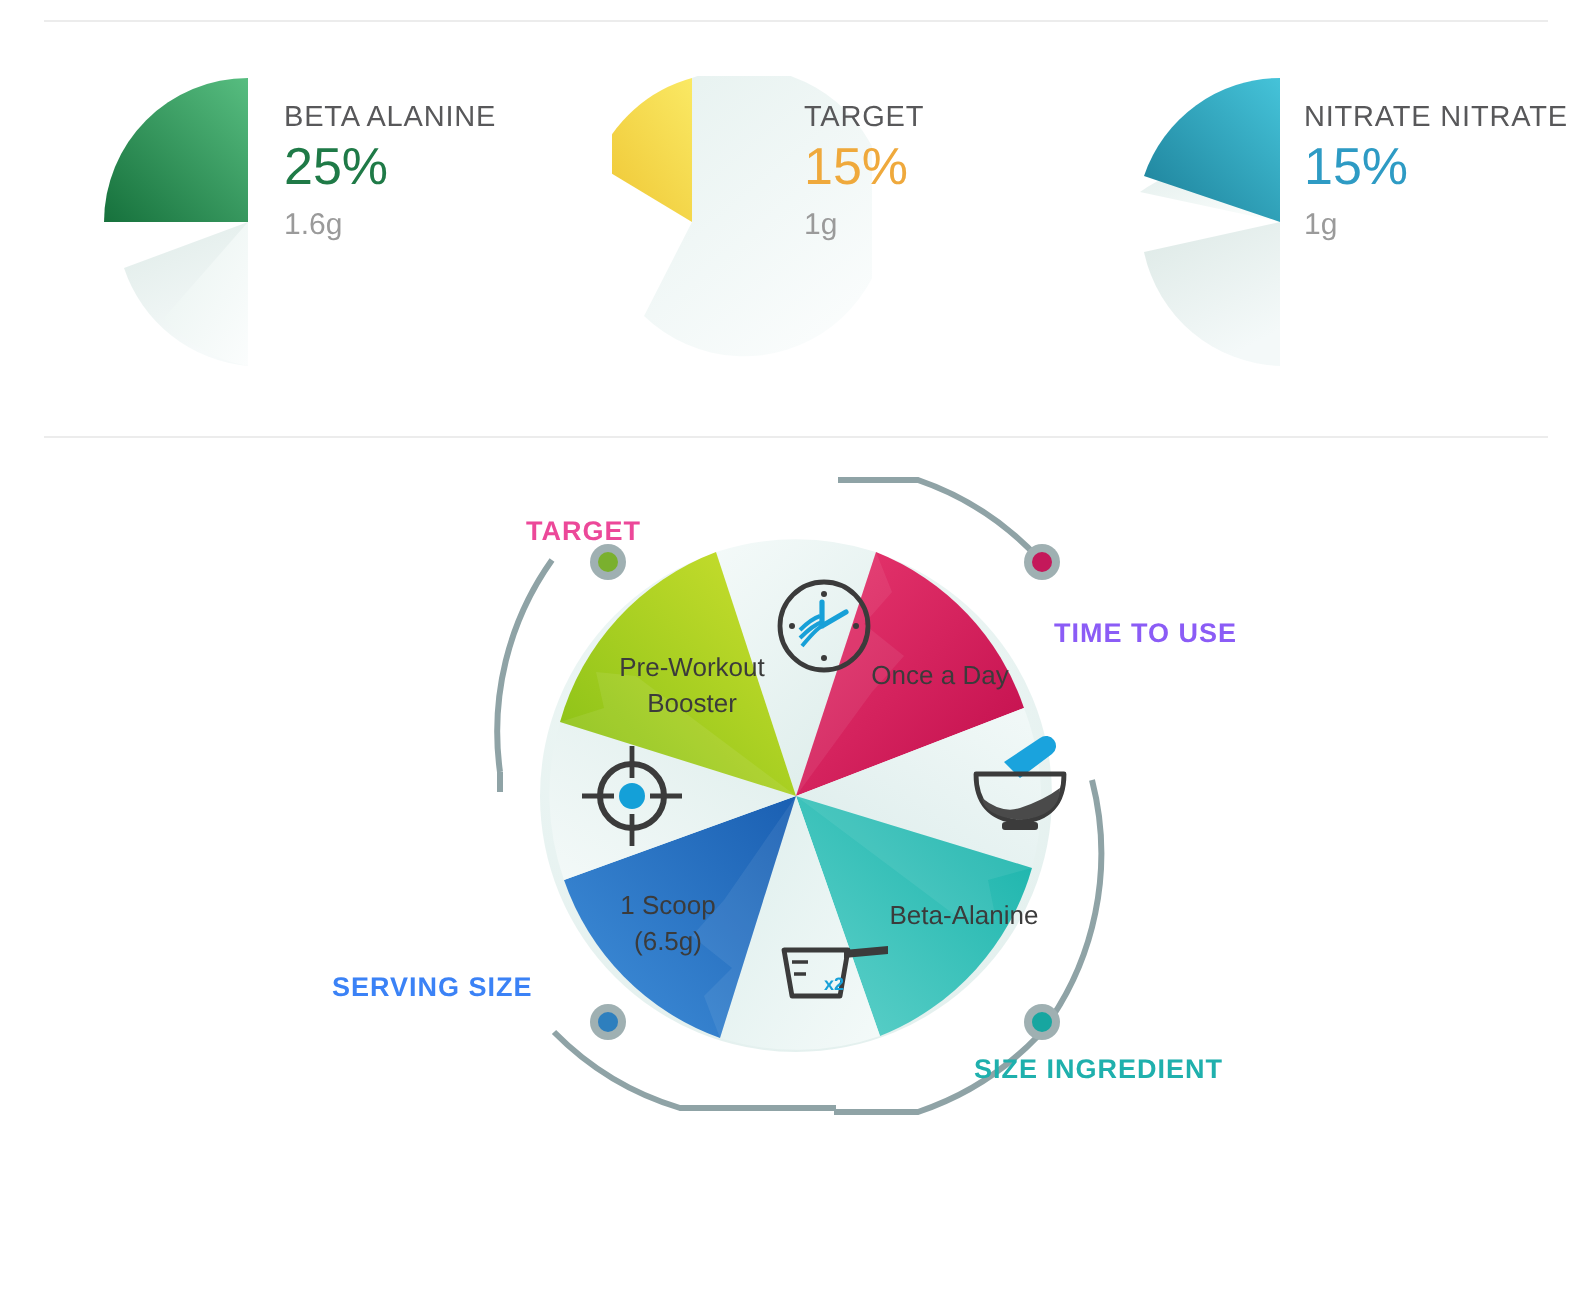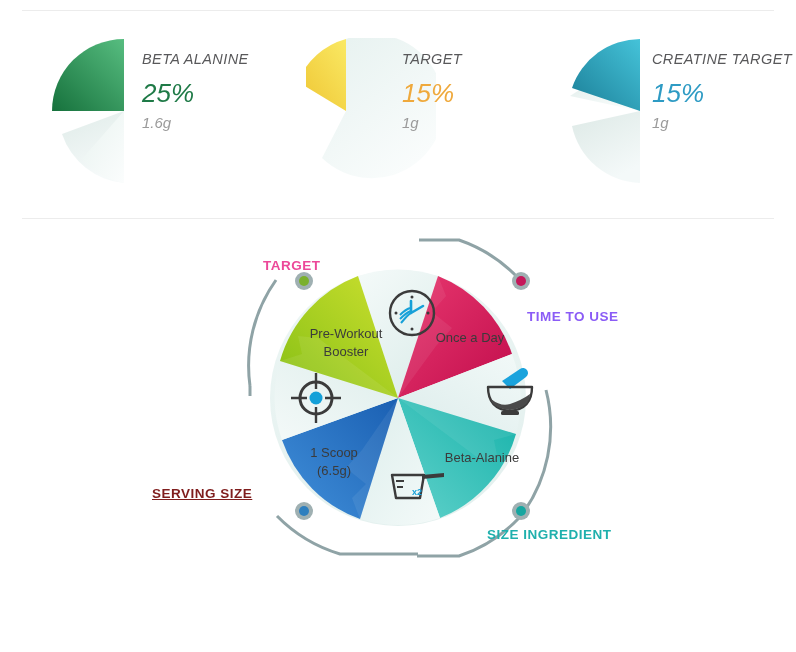--- a/index.html
+++ b/index.html
@@ -12,37 +12,37 @@
   }
   .divider{
     position:absolute;left:22px;right:22px;height:1px;
     background:#ececec;
   }
   #divider-top{top:10px;}
   #divider-mid{top:218px;}
 
   
   #stats-row{
-    position:absolute;top:38px;left:0;width:796px;height:165px;font-style:italic;
+    position:absolute;top:38px;left:0;width:796px;height:165px;
   }
   .stat{
     position:absolute;top:0;height:165px;
   }
   .stat-pie{
     position:absolute;left:0;top:0;width:88px;height:150px;
     overflow:hidden;
   }
   .stat-pie svg{position:absolute;left:0;top:0;}
   .stat-text{position:absolute;left:98px;top:14px;}
   .stat-name{
     font-size:14.5px;letter-spacing:.4px;color:#58585a;
     white-space:nowrap;line-height:1;
   }
   .stat-pct{
-    font-size:26px;line-height:1.15;margin-top:12px;font-weight:400;
+    font-size:26px;line-height:1.15;margin-top:2px;font-weight:400;
   }
   .stat-grams{
     font-size:15px;color:#9a9a9a;margin-top:7px;line-height:1;
   }
 
   
   #wheel-section{
     position:absolute;top:228px;left:0;width:796px;height:424px;
   }
   #wheel-svg{position:absolute;left:0;top:0;}
@@ -132,21 +132,21 @@
             <stop offset="0%" stop-color="#dde9e6"></stop>
               <stop offset="100%" stop-color="#f4f9f9"></stop>
           </linearGradient>
         </defs>
         <path d="M74 73 L74 145 A72 72 0 0 1 6 88 Z" fill="url(#g3c)"></path>
         <path d="M74 73 L74 50 A72 72 0 0 0 4 58 Z" fill="url(#g3b)"></path>
         <path d="M74 73 L74 1 A72 72 0 0 0 6 50 Z" fill="url(#g3a)"></path>
       </svg>
     </div>
     <div class="stat-text" style="left:86px;">
-      <div class="stat-name">CREATINE TARGET</div>
+      <div class="stat-name">NITRATE NITRATE</div>
       <div class="stat-pct" style="color:#2e9bc4;">15%</div>
       <div class="stat-grams">1g</div>
     </div>
   </div>
 
 </div>
 
 <div class="divider" id="divider-mid"></div>
 
 <div id="wheel-section">
@@ -295,15 +295,15 @@
     <g transform="translate(316,170)">
       <circle cx="0" cy="0" r="16" fill="none" stroke="#3b3b3b" stroke-width="3"></circle>
       <circle cx="0" cy="0" r="6.5" fill="#14a0d8"></circle>
       <path d="M0 -25 L0 -9 M0 9 L0 25 M-25 0 L-9 0 M9 0 L25 0" stroke="#3b3b3b" stroke-width="2.4"></path>
     </g>
   </svg>
 
   <div class="wheel-label" style="left:263px;top:30px;color:#ec4899;">TARGET</div>
   <div class="wheel-label" style="left:527px;top:81px;color:#8b5cf6;">TIME TO USE</div>
   <div class="wheel-label" style="left:487px;top:299px;color:#1fb0ad;">SIZE INGREDIENT</div>
-  <div class="wheel-label" style="left:152px;top:258px;color:#7f1d1d;text-decoration:underline;">SERVING SIZE</div>
+  <div class="wheel-label" style="left:166px;top:258px;color:#3b82f6;">SERVING SIZE</div>
 
 </div>
 
 </body></html>

